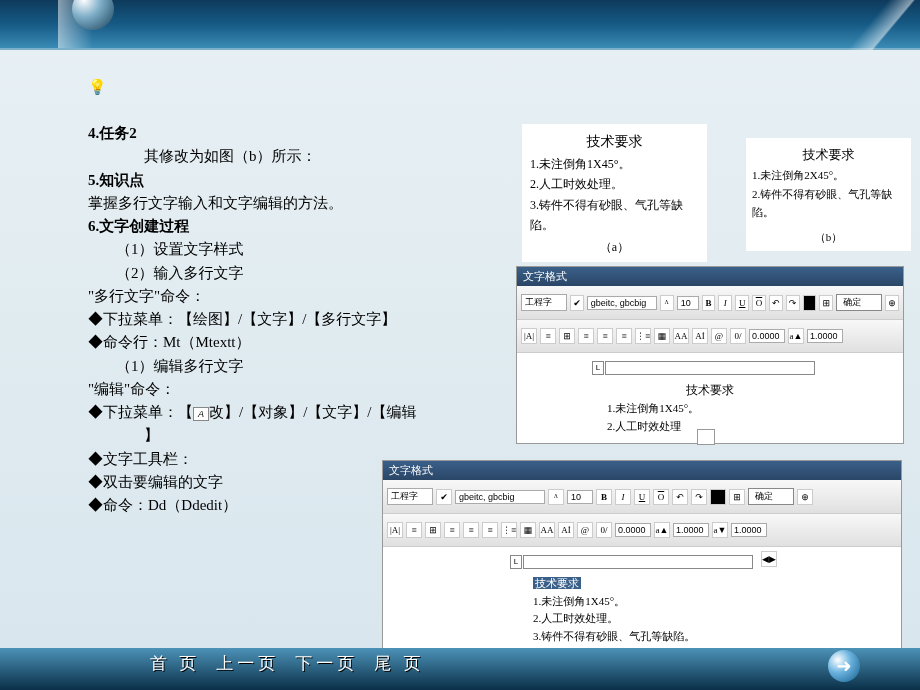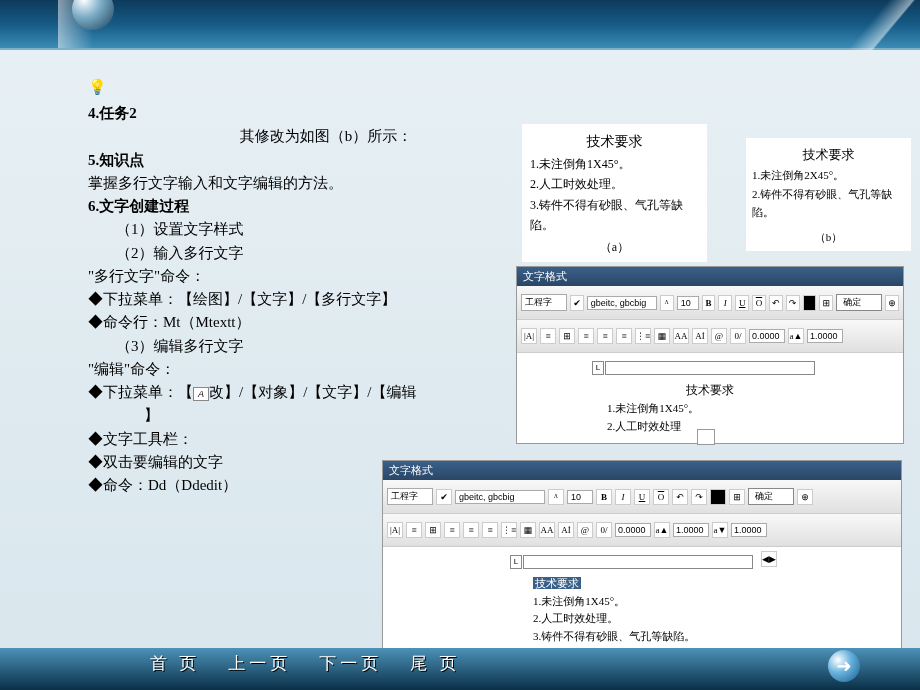--- a/index.html
+++ b/index.html
@@ -3,21 +3,21 @@
 <meta charset="utf-8">
 <style>
   * { box-sizing: border-box; margin: 0; padding: 0; }
   body { width: 920px; height: 690px; font-family: "SimSun", "宋体", serif; background: #8aa7b8; overflow: hidden; }
   .slide { width: 920px; height: 690px; background: linear-gradient(to bottom, #e8f0f4 0%, #d8e6ed 100%); position: relative; }
   .topbar { height: 50px; background: linear-gradient(to bottom, #0e3a5c 0%, #155a85 50%, #3a8bb5 100%); border-bottom: 2px solid #7cb0c8; position: relative; }
   .topbar::before { content: ""; position: absolute; left: 58px; top: 0; bottom: 0; width: 35px; background: linear-gradient(to right, rgba(255,255,255,0.5), rgba(255,255,255,0)); }
   .topbar::after { content: ""; position: absolute; left: 72px; top: 0; width: 42px; height: 42px; background: radial-gradient(circle at 12px 12px, #fff 0%, #7faec8 40%, #163e55 100%); border-radius: 50%; transform: translateY(-12px); }
   .bulb { position: absolute; left: 88px; top: 78px; width: 22px; height: 22px; }
   .bulb::before { content: "💡"; font-size: 15px; }
-  .content { position: absolute; left: 88px; top: 102px; width: 420px; font-size: 15px; line-height: 1.55; color: #000; }
+  .content { position: absolute; left: 88px; top: 122px; width: 420px; font-size: 15px; line-height: 1.55; color: #000; }
   .content .bold { font-weight: bold; }
   .content .indent1 { padding-left: 28px; }
   .content .indent-wrap { padding-left: 28px; }
   .content .icon-a { display: inline-block; width: 16px; height: 14px; background: #e8e8e8; border: 1px solid #888; font-size: 10px; text-align: center; line-height: 12px; font-weight: bold; font-family: Arial; vertical-align: middle; }
   .content .small-icon { display: inline-block; width: 16px; height: 14px; background: #fff; border: 1px solid #888; font-size: 9px; text-align: center; line-height: 12px; font-style: italic; font-family: Arial; vertical-align: middle; }
   .fig-a { position: absolute; left: 522px; top: 124px; width: 185px; background: #fff; padding: 6px 8px 4px; font-size: 12px; font-family: "KaiTi","楷体",serif; line-height: 1.7; }
   .fig-a .title { text-align: center; font-size: 14px; }
   .fig-a .cap { text-align: center; margin-top: 2px; font-family: "SimSun"; }
   .fig-b { position: absolute; left: 746px; top: 138px; width: 165px; background: #fff; padding: 6px 6px 4px; font-size: 11px; font-family: "KaiTi","楷体",serif; line-height: 1.7; }
   .fig-b .title { text-align: center; font-size: 13px; }
@@ -29,46 +29,46 @@
   .tb-btn { display: inline-flex; align-items:center; justify-content:center; width: 16px; height: 16px; background: #fff; border: 1px solid #ccc; font-size: 9px; font-family: "Times New Roman"; }
   .tb-num { background: #fff; border: 1px solid #aaa; padding: 1px 2px; font-size: 9px; min-width: 36px; }
   .ruler { margin: 4px auto 0; width: 210px; height: 14px; background: #fff; border: 1px solid #888; position: relative; }
   .ruler .L { position: absolute; left: -14px; top: -1px; width: 12px; height: 14px; border: 1px solid #888; background: #fff; font-size: 8px; text-align: center; line-height: 12px; }
   .edit-area { padding: 6px 10px 8px; font-size: 11px; font-family: "KaiTi","楷体",serif; line-height: 1.6; }
   .edit-area .et { text-align: center; font-size: 12px; }
   .edit-area .hl { background: #3a6089; color: #fff; padding: 0 2px; }
   .small-select-btn { position: absolute; width: 18px; height: 16px; background: #fff; border: 1px solid #999; font-size: 8px; }
   .panel1 { left: 516px; top: 266px; width: 388px; }
   .panel2 { left: 382px; top: 460px; width: 520px; }
-  .bottombar { position: absolute; left: 0; right: 0; bottom: 0; height: 42px; background: linear-gradient(to bottom, #4c92b8 0%, #0a2f47 100%); display: flex; align-items: center; padding: 0 150px 12px 150px; gap: 28px; }
+  .bottombar { position: absolute; left: 0; right: 0; bottom: 0; height: 42px; background: linear-gradient(to bottom, #4c92b8 0%, #0a2f47 100%); display: flex; align-items: center; padding: 0 150px 12px 150px; gap: 16px; }
   .bottombar .navbtn { color: #fff; font-size: 17px; font-family: "KaiTi","楷体","SimSun"; letter-spacing: 4px; text-shadow: 1px 1px 0 #000; cursor: pointer; }
   .next-round { position: absolute; right: 60px; bottom: 8px; width: 32px; height: 32px; border-radius: 50%; background: radial-gradient(circle at 10px 10px, #fff, #6db4e0 40%, #105c8a); display: flex; align-items: center; justify-content: center; color: #fff; font-size: 18px; cursor: pointer; }
   .corner-accent { position: absolute; right: 0; top: 0; width: 80px; height: 50px; background: linear-gradient(130deg, rgba(255,255,255,0) 40%, rgba(255,255,255,0.5) 60%, rgba(255,255,255,0) 62%); }
 </style>
 </head>
 <body>
 
 <div class="slide">
   <div class="topbar">
     <div class="corner-accent"></div>
   </div>
   <div class="bulb"></div>
 
   <div class="content">
     <div class="bold">4.任务2</div>
-    <div class="indent-wrap" style="padding-left:56px;text-align:center;">其修改为如图（b）所示：</div>
+    <div class="indent-wrap" style="padding-left:56px;">其修改为如图（b）所示：</div>
     <div class="bold">5.知识点</div>
     <div>掌握多行文字输入和文字编辑的方法。</div>
     <div class="bold">6.文字创建过程</div>
     <div class="indent1">（1）设置文字样式</div>
     <div class="indent1">（2）输入多行文字</div>
     <div>"多行文字"命令：</div>
     <div>◆下拉菜单：【绘图】/【文字】/【多行文字】</div>
     <div>◆命令行：Mt（Mtextt）</div>
-    <div class="indent1">（3）编辑多行文字</div>
+    <div class="indent1">（1）编辑多行文字</div>
     <div>"编辑"命令：</div>
     <div>
       <span>◆下拉菜单：【</span><span class="small-icon">A</span><span>改】/【对象】/【文字】/【编辑</span>
     </div>
     <div style="padding-left:56px;">】</div>
     <div>◆文字工具栏：</div>
     <div>◆双击要编辑的文字</div>
     <div>◆命令：Dd（Ddedit）</div>
   </div>
 

